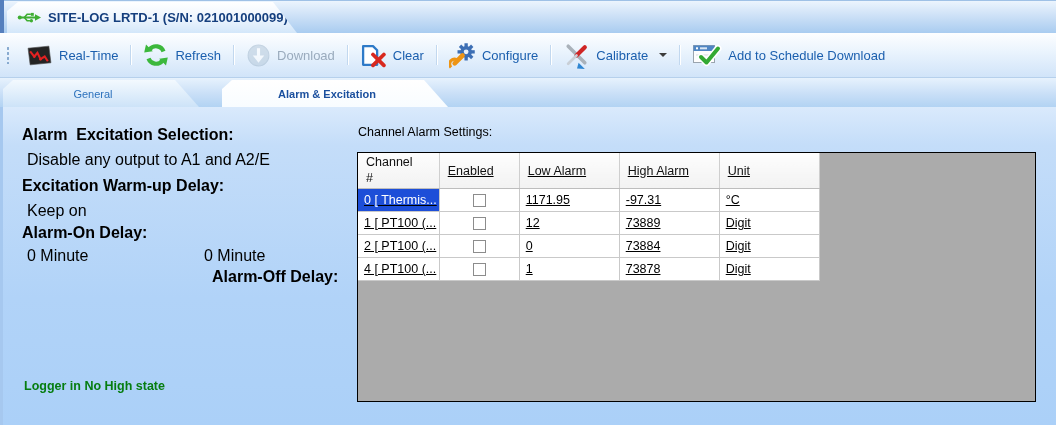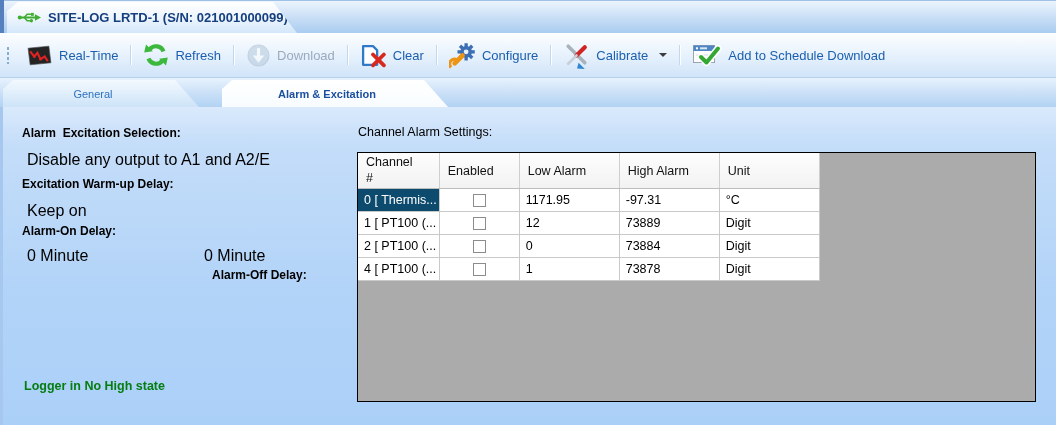--- a/index.html
+++ b/index.html
@@ -54,42 +54,42 @@
     padding-right:16px;cursor:default;
   }
   .ptab.general{left:3px;width:196px;background:linear-gradient(180deg,#f3f9fe,#cde3f8);color:#2d72bd;}
   .ptab.active{left:206px;width:226px;background:linear-gradient(180deg,#ffffff,#f8fcff);color:#1a4f9e;font-weight:bold;margin-left:16px;}
   
   .content{
     position:absolute;top:107px;bottom:0;left:0;right:0;
     background:linear-gradient(180deg,#daeafc 0%,#c4ddf9 12%,#b1d3f8 60%,#abd0f8 100%);
     border-left:3px solid #a6c8ef;box-sizing:border-box;
   }
-  .lbl{position:absolute;font-size:12px;font-weight:bold;color:#000;white-space:pre;}
+  .lbl{position:absolute;font-size:16px;font-weight:bold;color:#000;white-space:pre;}
   .val{position:absolute;font-size:16px;color:#000;white-space:pre;}
   .status{position:absolute;left:21px;top:272px;font-size:12.5px;font-weight:bold;color:#067d10;}
   .tbl-title{position:absolute;left:355px;top:18px;font-size:12.5px;color:#000;}
   .tbl-wrap{
     position:absolute;left:354px;top:45px;width:679px;height:250px;
-    background:#ababab;border:1px solid #000;box-sizing:border-box;
+    background:#ababab;border:1px solid #000;box-sizing:border-box;text-decoration:underline;
   }
   table{border-collapse:collapse;font-size:12.5px;table-layout:fixed;}
   th{
     height:35px;background:linear-gradient(180deg,#fdfdfd,#f2f2f2);
     font-weight:normal;text-align:left;vertical-align:middle;
     padding:0 2px 0 8px;border-right:1px solid #cfcfcf;border-bottom:1px solid #bdbdbd;color:#111;
   }
   th .wrapnarrow{display:inline-block;width:54px;line-height:1.25;}
   td{
     height:22px;background:#fff;padding:0 2px 0 6px;
     border-right:1px solid #c9c9c9;border-bottom:1px solid #c9c9c9;color:#000;
     overflow:hidden;white-space:nowrap;
   }
   td.center{text-align:center;padding:0;}
-  td.selected{background:#0c4a6e;color:#fff;}
+  td.selected{background:#1d4ed8;color:#fff;}
   input[type=checkbox]{
     appearance:none;-webkit-appearance:none;width:13px;height:13px;
     border:1px solid #8c8c8c;background:#fff;margin:0;vertical-align:middle;
   }
   .ico{display:inline-flex;align-items:center;justify-content:center;}
 </style>
 </head>
 <body>
 
 <div class="titlebar">

